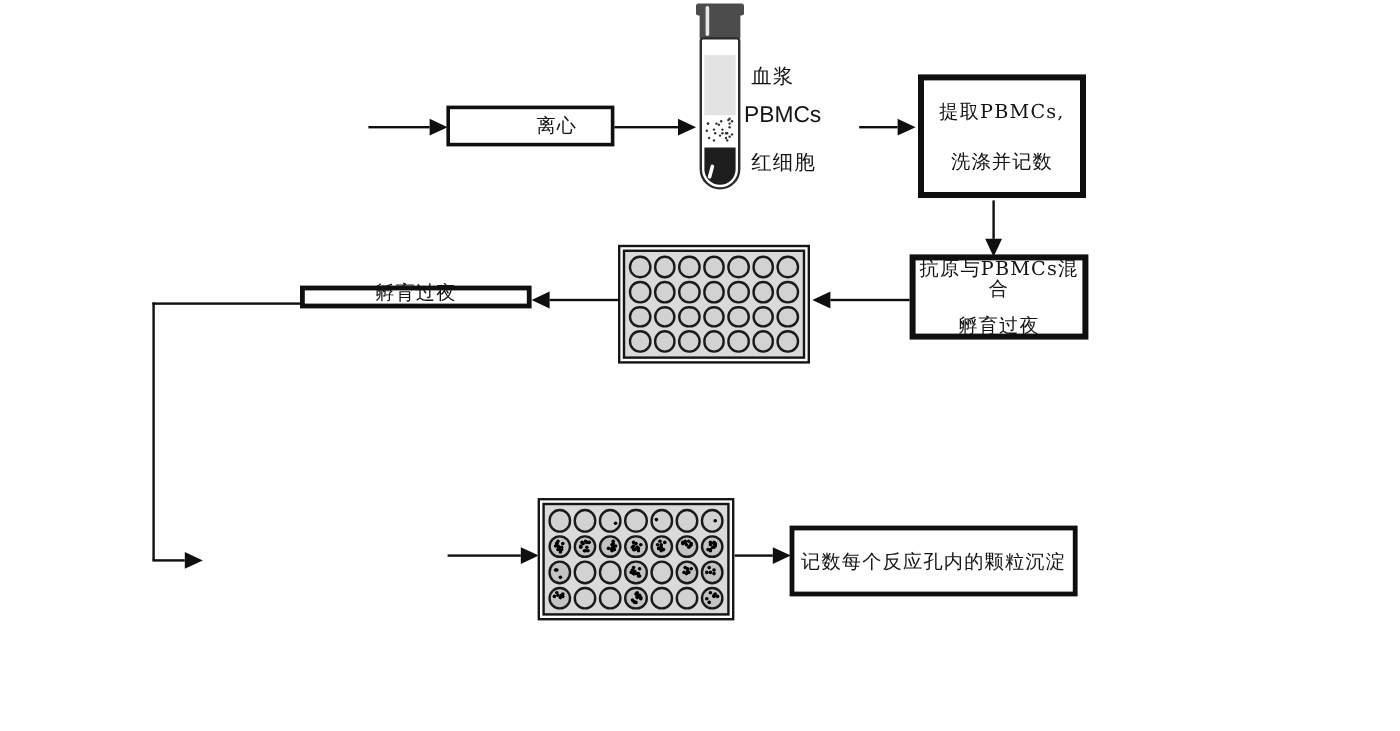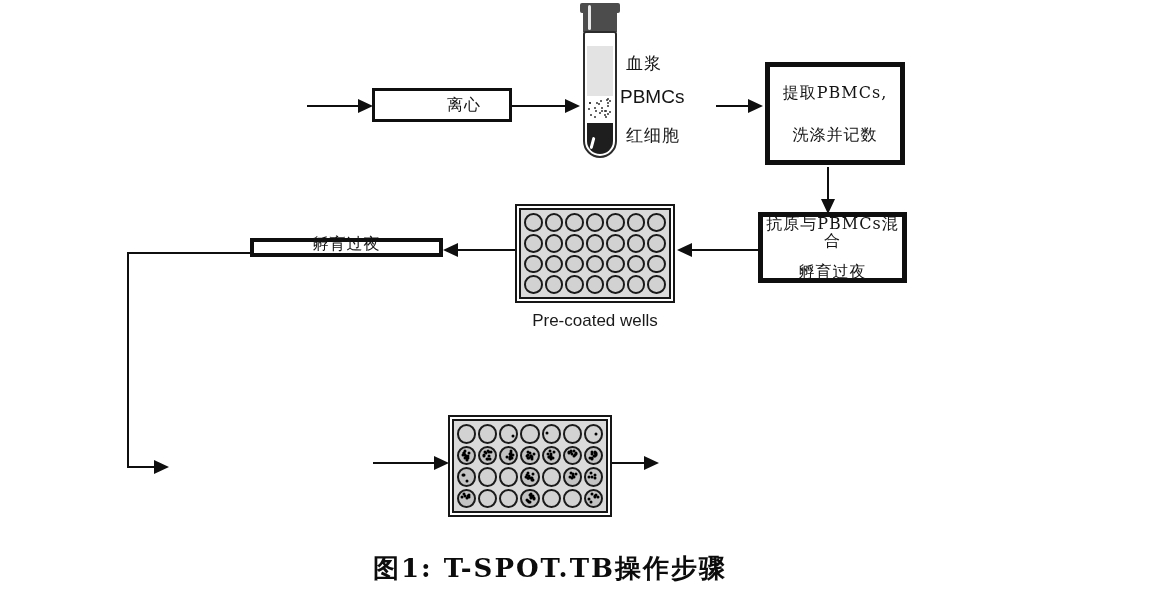--- a/index.html
+++ b/index.html
@@ -95,20 +95,23 @@
   <div class="box b5" id="box-extract">
     <span>提取PBMCs,</span>
     <span>洗涤并记数</span>
   </div>
   <div class="box b5" id="box-mix">
     <span>抗原与PBMCs混合</span>
     <span>孵育过夜</span>
   </div>
   <div class="box" id="box-incubate">
     <span>孵育过夜</span>
+  </div>
+  <div class="box" id="box-count">
+    <span>记数每个反应孔内的颗粒沉淀</span>
   </div>
 
   <div class="hline" style="left:307px; top:105px; width:51px;"></div>
   <div class="ah right" style="left:358px; top:99px;"></div>
 
   <div class="hline" style="left:512px; top:105px; width:53px;"></div>
   <div class="ah right" style="left:565px; top:99px;"></div>
 
   <div class="hline" style="left:716px; top:105px; width:32px;"></div>
   <div class="ah right" style="left:748px; top:99px;"></div>
@@ -197,21 +200,20 @@
         <div class="well"></div>
         <div class="well"></div>
         <div class="well"></div>
         <div class="well"></div>
         <div class="well"></div>
         <div class="well"></div>
         <div class="well"></div>
         <div class="well"></div>
       </div>
   </div>
-  <div class="plate-caption">Pre-coated wells</div>
 
   <div class="plate" id="plate-result">
     <div class="plate-grid">
         <div class="well"></div>
         <div class="well"></div>
         <div class="well">
           <i class="spot" style="left: 78.1666%; top: 62.9192%;"></i>
         </div>
         <div class="well"></div>
         <div class="well">
@@ -386,14 +388,13 @@
           <i class="spot" style="left: 65.8401%; top: 26.5821%;"></i>
           <i class="spot" style="left: 61.0415%; top: 38.3522%;"></i>
           <i class="spot" style="left: 62.8563%; top: 44.2563%;"></i>
           <i class="spot" style="left: 36.9916%; top: 77.1536%;"></i>
           <i class="spot" style="left: 21.869%; top: 55.8931%;"></i>
           <i class="spot" style="left: 42.0555%; top: 23.742%;"></i>
         </div>
       </div>
   </div>
 
-  <div class="figure-caption">图1: T-SPOT.TB操作步骤</div>
 </div>
 
 </body></html>

